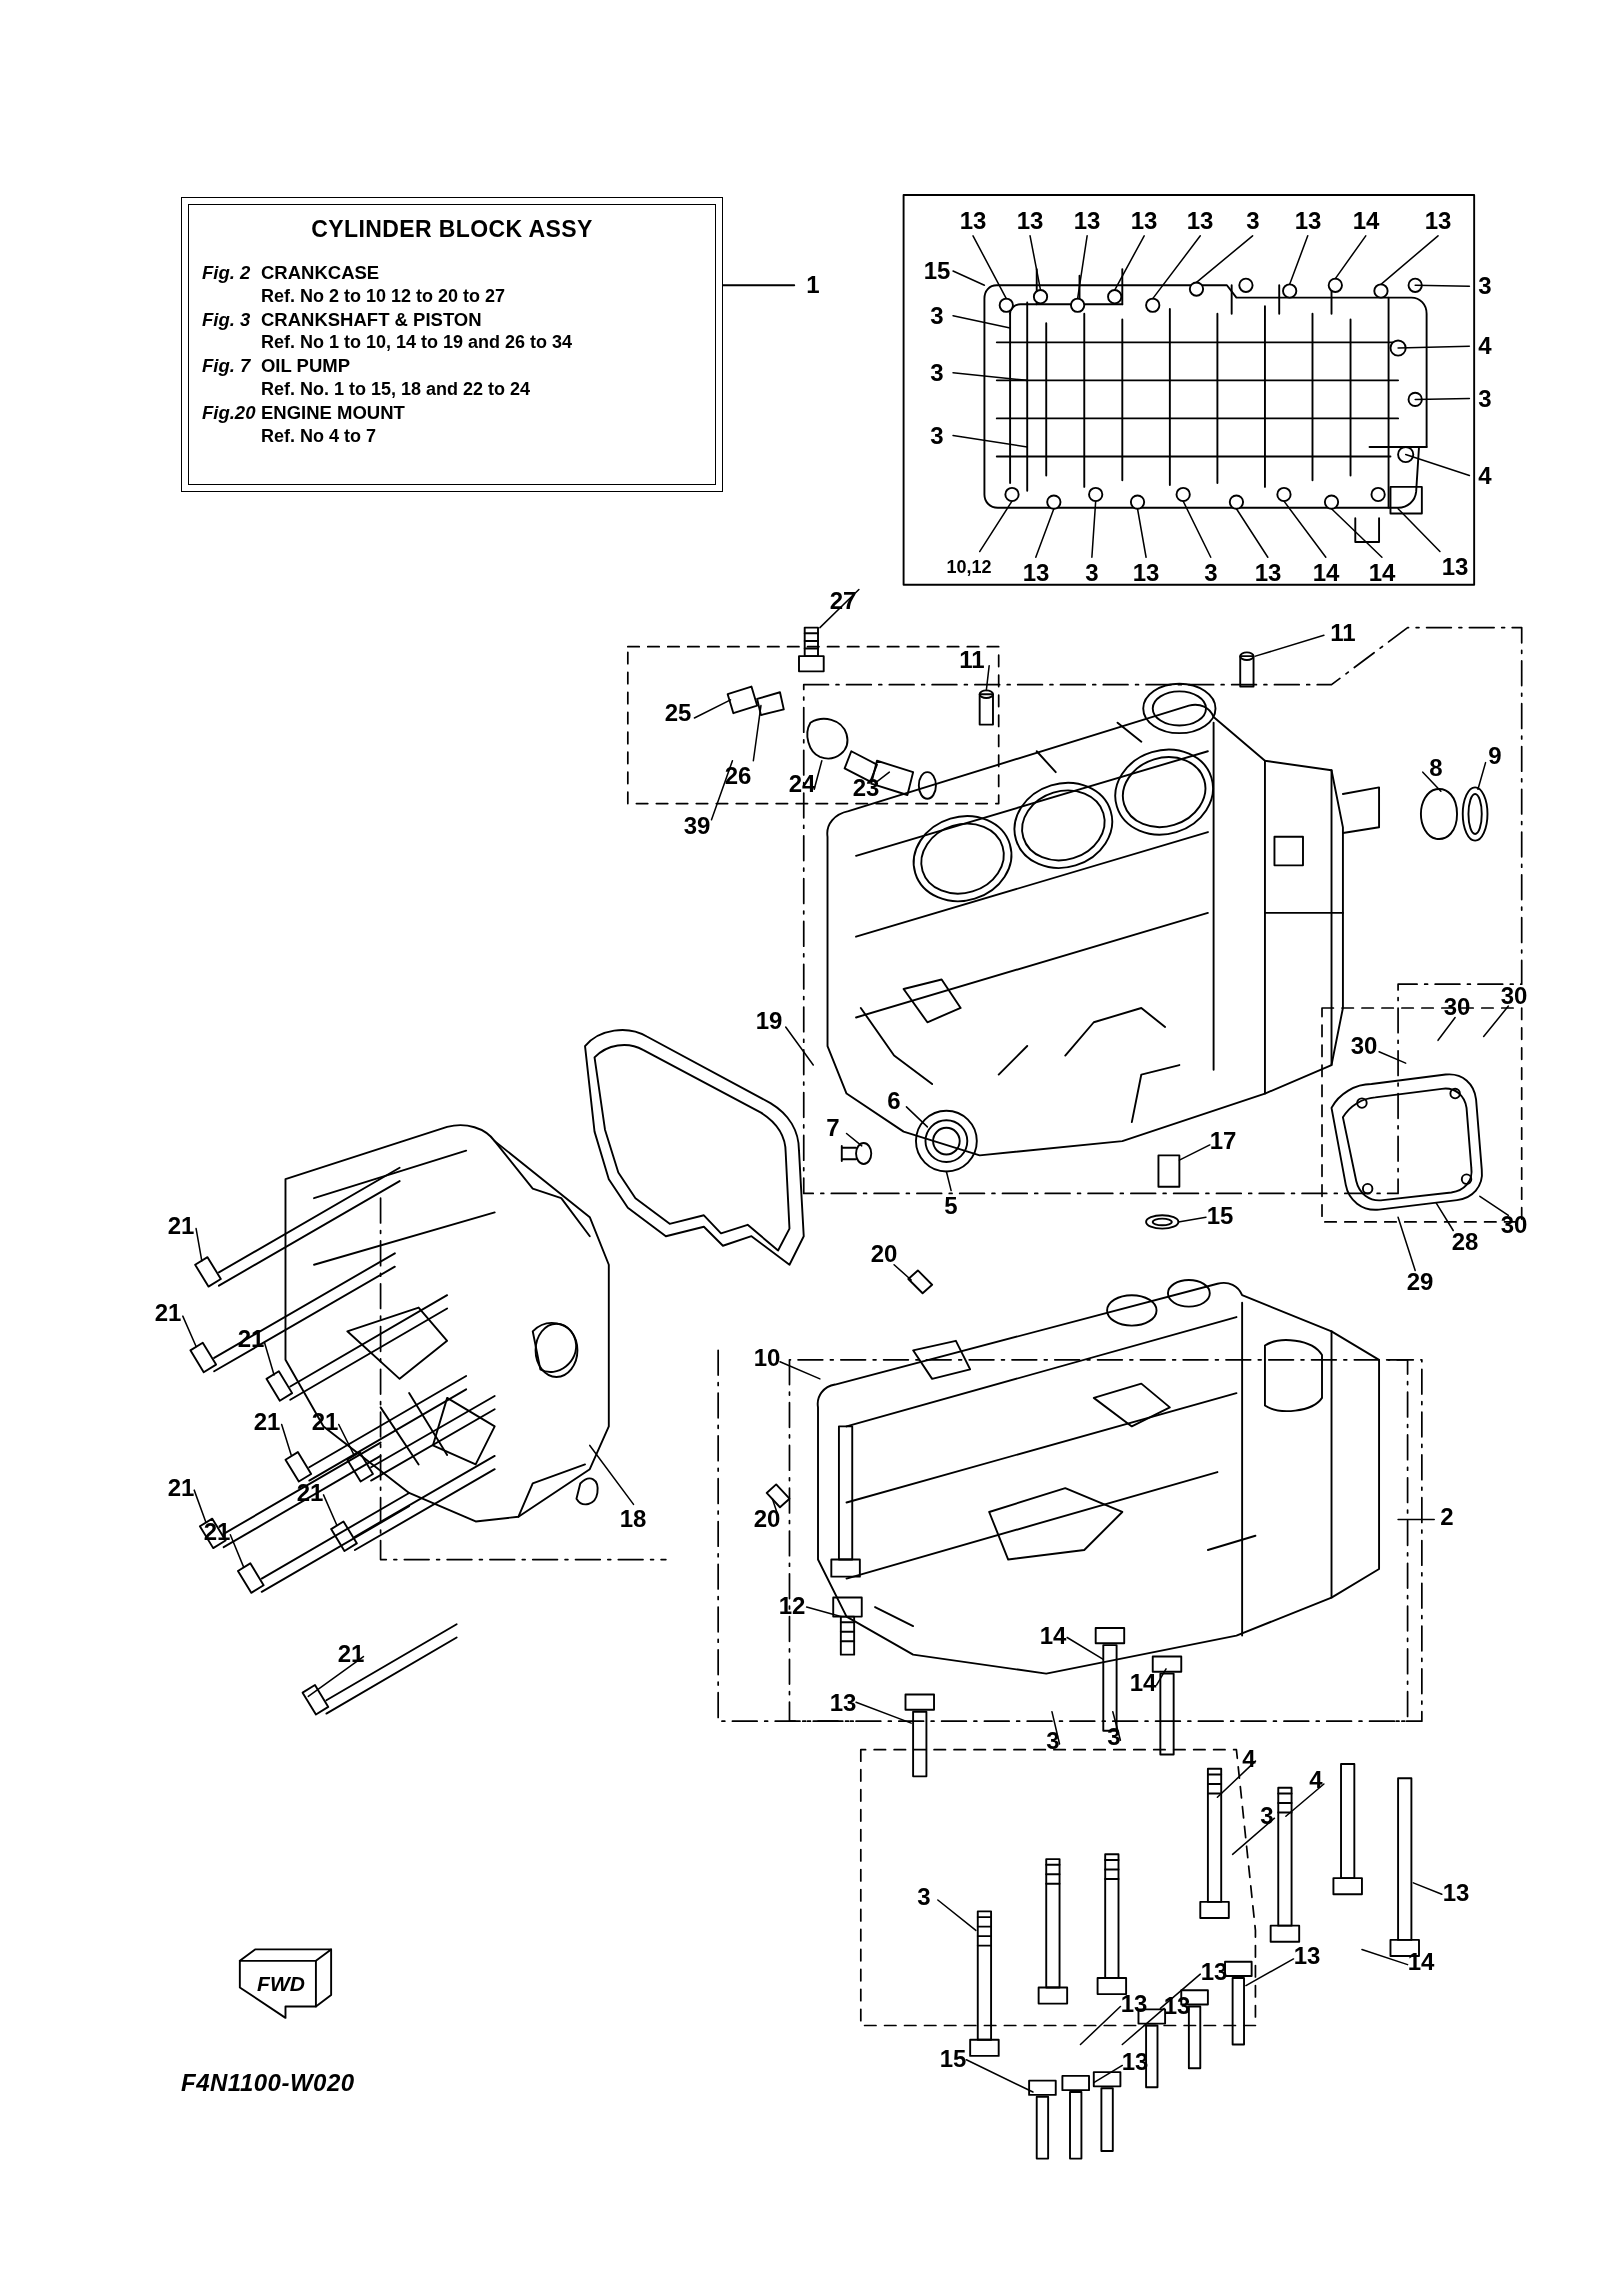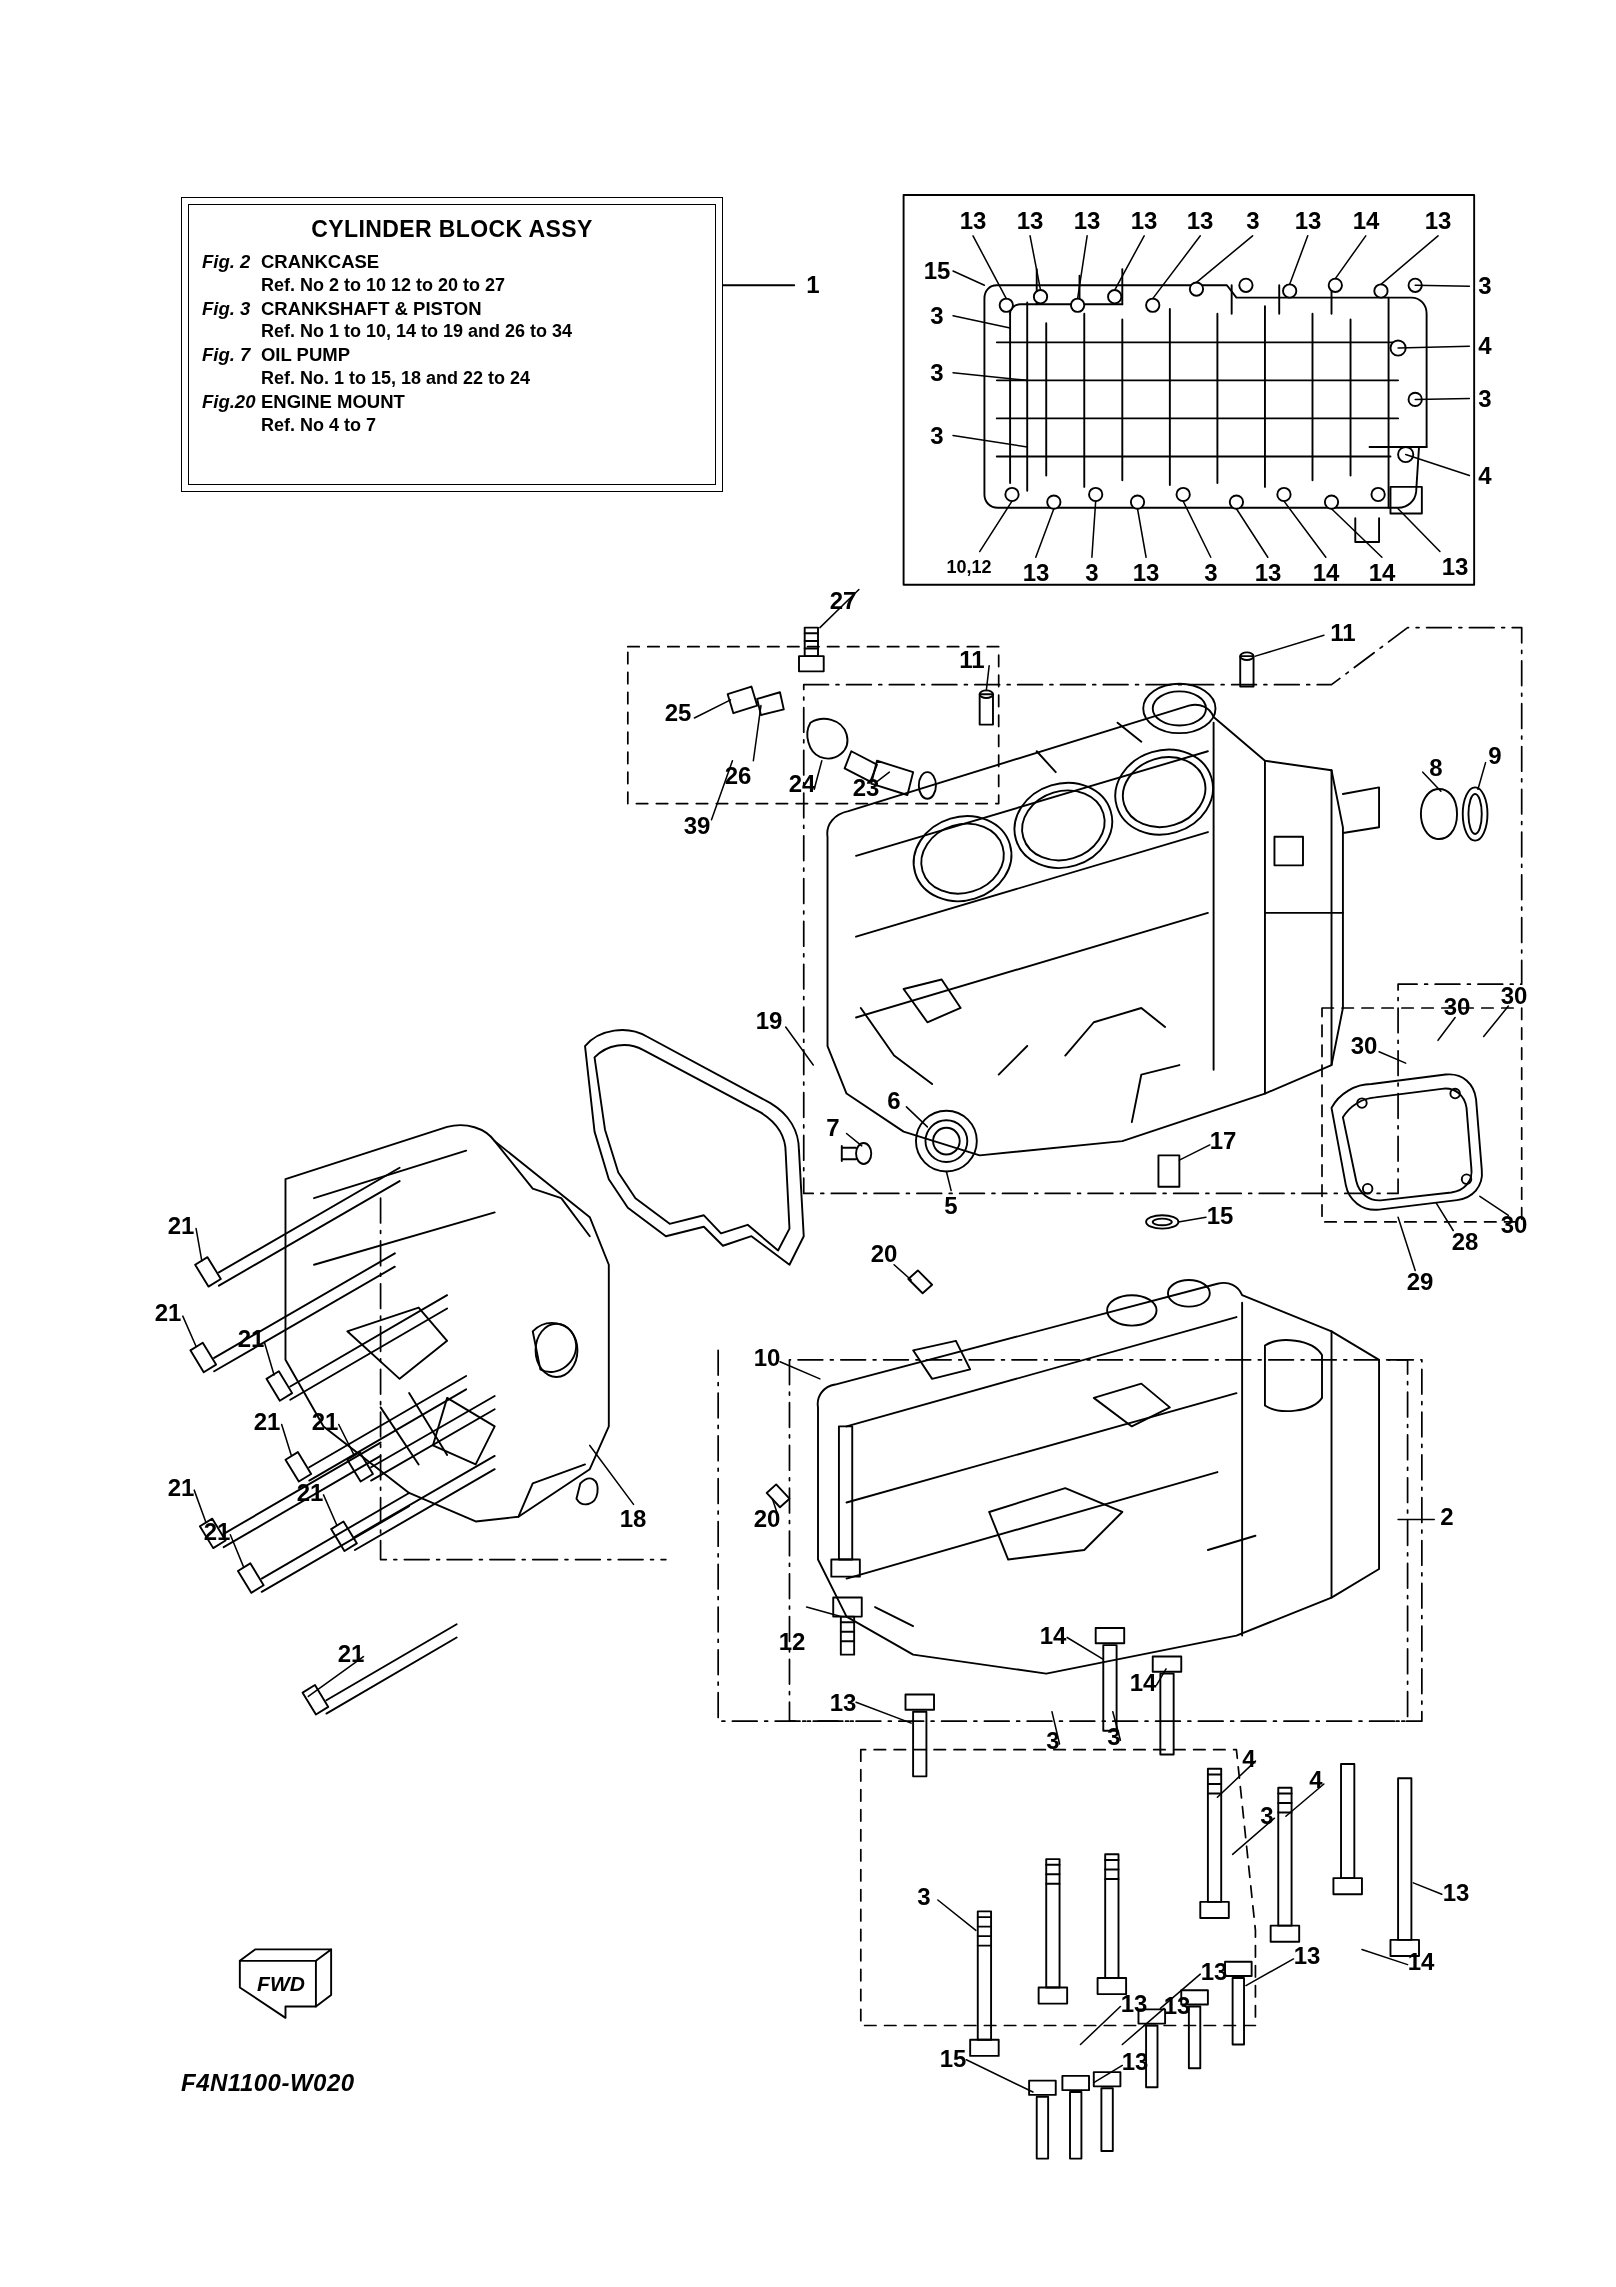--- a/index.html
+++ b/index.html
@@ -37,21 +37,21 @@
     left: 5.7px; top: 5.7px; right: 5.7px; bottom: 5.7px;
     border: 1px solid #000;
     box-sizing: border-box;
     padding: 11.4px 13.3px 0 13.3px;
   }
   .legend-title {
     text-align: center;
     font-weight: bold;
     font-size: 23px;
     letter-spacing: 0.4px;
-    margin-bottom: 7px;
+    margin-bottom: 18px;
   }
   .legend-row {
     font-size: 18.5px;
     font-weight: bold;
     line-height: 1.28;
     white-space: nowrap;
   }
   .legend-row .fig {
     display: inline-block;
     min-width: 59px;
@@ -555,21 +555,21 @@
       <div class="num" style="left: 251px; top: 1339px;">21</div>
       <div class="num" style="left: 267px; top: 1422px;">21</div>
       <div class="num" style="left: 325px; top: 1422px;">21</div>
       <div class="num" style="left: 181px; top: 1488px;">21</div>
       <div class="num" style="left: 310px; top: 1493px;">21</div>
       <div class="num" style="left: 217px; top: 1532px;">21</div>
       <div class="num" style="left: 351px; top: 1654px;">21</div>
       <div class="num" style="left: 633px; top: 1519px;">18</div>
       <div class="num" style="left: 767px; top: 1358px;">10</div>
       <div class="num" style="left: 767px; top: 1519px;">20</div>
-      <div class="num" style="left: 792px; top: 1606px; margin-top: 36px;">12</div>
+      <div class="num" style="left: 792px; top: 1606px;">12</div>
       <div class="num" style="left: 1447px; top: 1517px;">2</div>
       <div class="num" style="left: 1053px; top: 1636px;">14</div>
       <div class="num" style="left: 1143px; top: 1683px;">14</div>
       <div class="num" style="left: 843px; top: 1703px;">13</div>
       <div class="num" style="left: 1053px; top: 1741px;">3</div>
       <div class="num" style="left: 1114px; top: 1737px;">3</div>
       <div class="num" style="left: 1249px; top: 1759px;">4</div>
       <div class="num" style="left: 1316px; top: 1780px;">4</div>
       <div class="num" style="left: 1267px; top: 1816px;">3</div>
       <div class="num" style="left: 924px; top: 1897px;">3</div>

